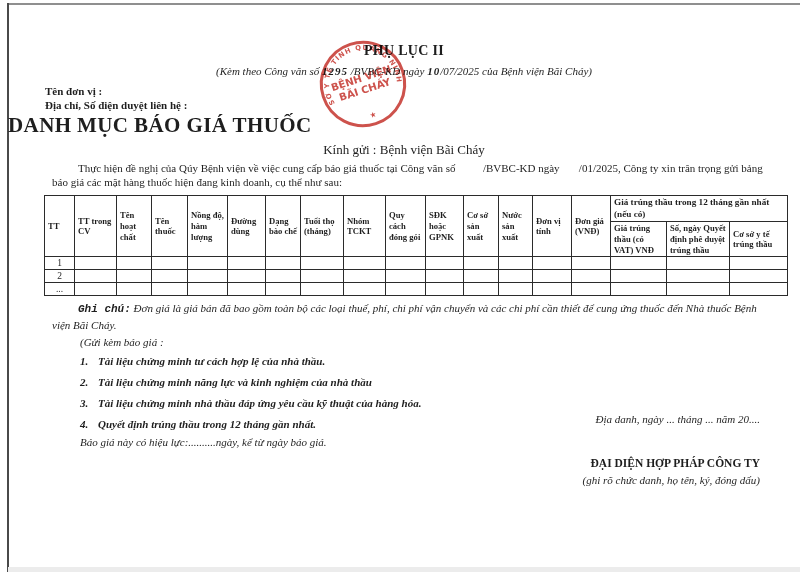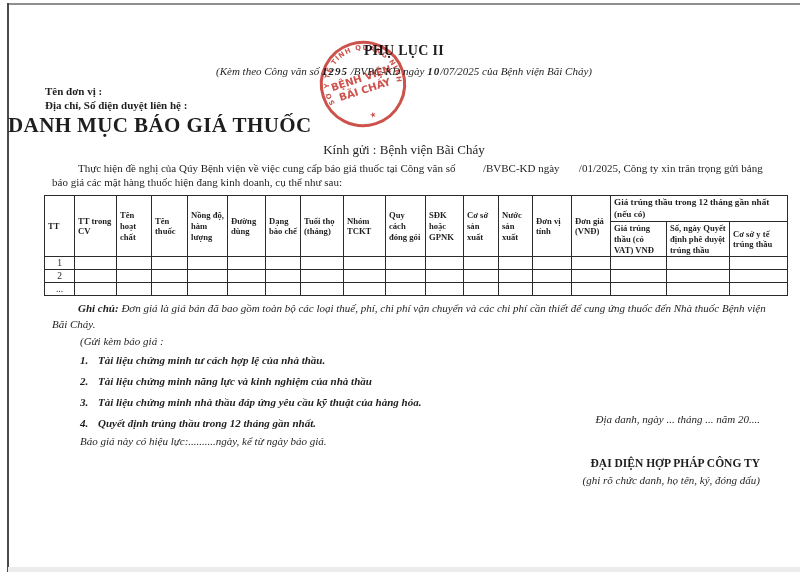--- a/index.html
+++ b/index.html
@@ -25,21 +25,21 @@
   .intro{margin:3px 28px 0 44px;font-size:11px;text-indent:26px;line-height:1.35;white-space:pre-wrap;}
 
   table{border-collapse:collapse;table-layout:fixed;width:743px;margin:5px 0 0 36px;}
   th,td{border:1px solid #2b2b2b;overflow:hidden;}
   th{font-size:8.6px;font-weight:bold;text-align:left;vertical-align:middle;padding:1px 3px;line-height:1.25;}
   th.group{font-size:9.2px;}
   tbody td{height:12px;font-size:9.5px;text-align:center;vertical-align:middle;padding:0 2px;}
 
   .notes{margin-left:44px;margin-right:30px;font-size:11px;}
   .ghichu{font-style:italic;text-indent:26px;line-height:1.4;margin-top:5px;}
-  .ghichu b{font-style:italic;}
+  .ghichu b{font-style:italic;font-family:Liberation Mono, monospace;}
   .guikem{font-style:italic;margin-left:28px;margin-top:3px;}
   .note-item{font-style:italic;font-weight:bold;margin-left:28px;margin-top:6px;line-height:1.35;}
   .note-item .num{display:inline-block;width:18px;}
   .hieuluc{font-style:italic;margin-left:28px;margin-top:4px;}
 
   .sig-block{position:absolute;left:420px;top:411px;width:340px;text-align:right;font-size:11px;line-height:1.5;}
   .sig-place{font-style:italic;}
   .sig-role{font-weight:bold;font-size:11.5px;margin-top:27px;}
   .sig-note{font-style:italic;}
 

